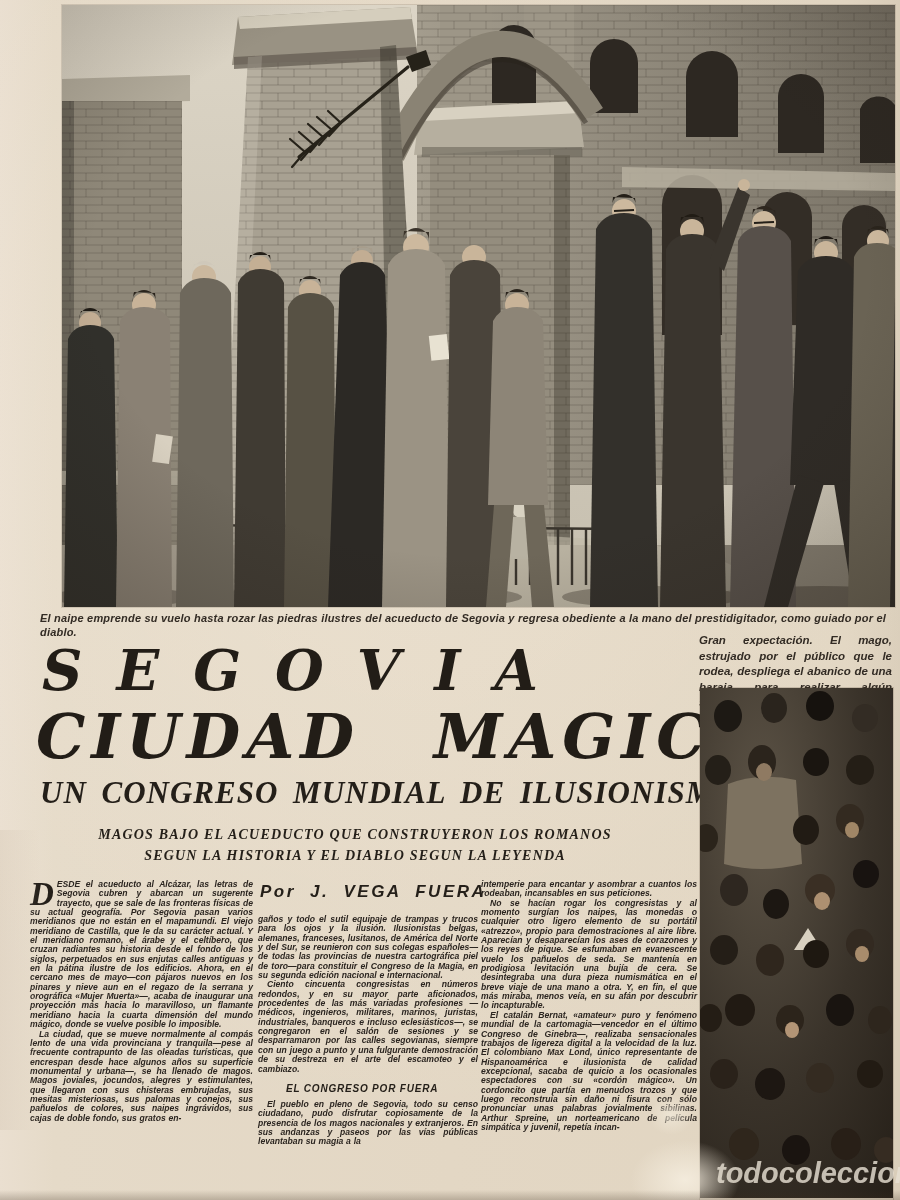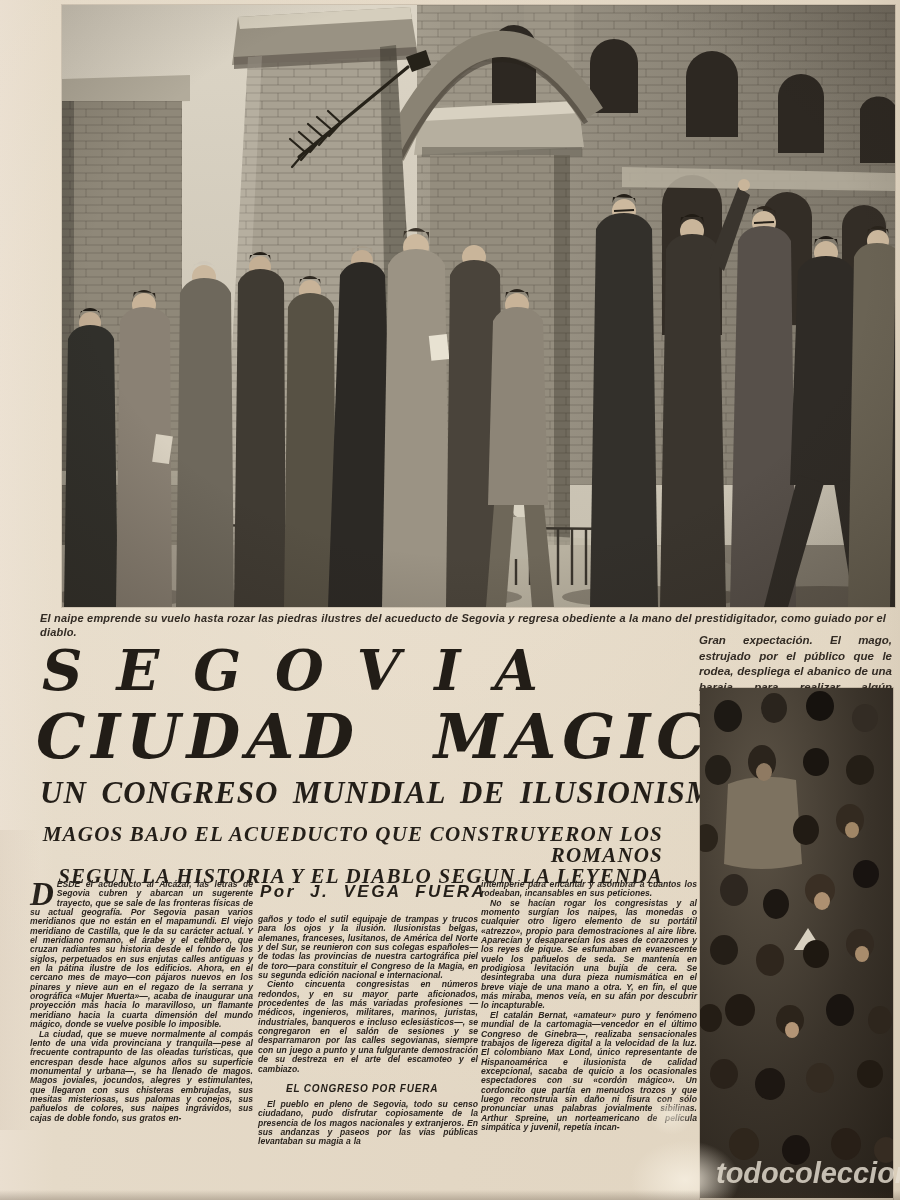--- a/index.html
+++ b/index.html
@@ -34,23 +34,23 @@
     position:absolute; left:36px; top:704px; width:660px;
     font-family:"DejaVu Serif","Liberation Serif",serif; font-weight:bold;
     font-size:62px; line-height:66px; letter-spacing:6px; word-spacing:46px; white-space:nowrap; color:#221d17;
   }
   .hl3{
     position:absolute; left:40px; top:776px; width:622px; text-align:center;
     font-family:"Liberation Serif",serif; font-weight:bold;
     font-size:31px; line-height:34px; letter-spacing:1px; word-spacing:6px; white-space:nowrap; color:#241f19;
   }
   .kicker{
-    position:absolute; left:23px; top:824px; width:640px; text-align:right;
+    position:absolute; left:35px; top:824px; width:640px; text-align:center;
     font-family:"Liberation Serif",serif; font-weight:bold;
-    font-size:21px; line-height:21px; letter-spacing:1.2px; color:#241f19;
+    font-size:14px; line-height:21px; letter-spacing:1.2px; color:#241f19;
   }
   .caption-side{
     position:absolute; left:699px; top:633px; width:193px;
     font-size:11.5px; font-weight:bold; line-height:15.5px; text-align:justify; color:#322b24;
   }
   .col{position:absolute; top:880px; height:292px;}
   .col1{left:30px; width:223px;}
   .col2{left:258px; width:220px;}
   .col3{left:481px; width:216px;}
   .col p{

